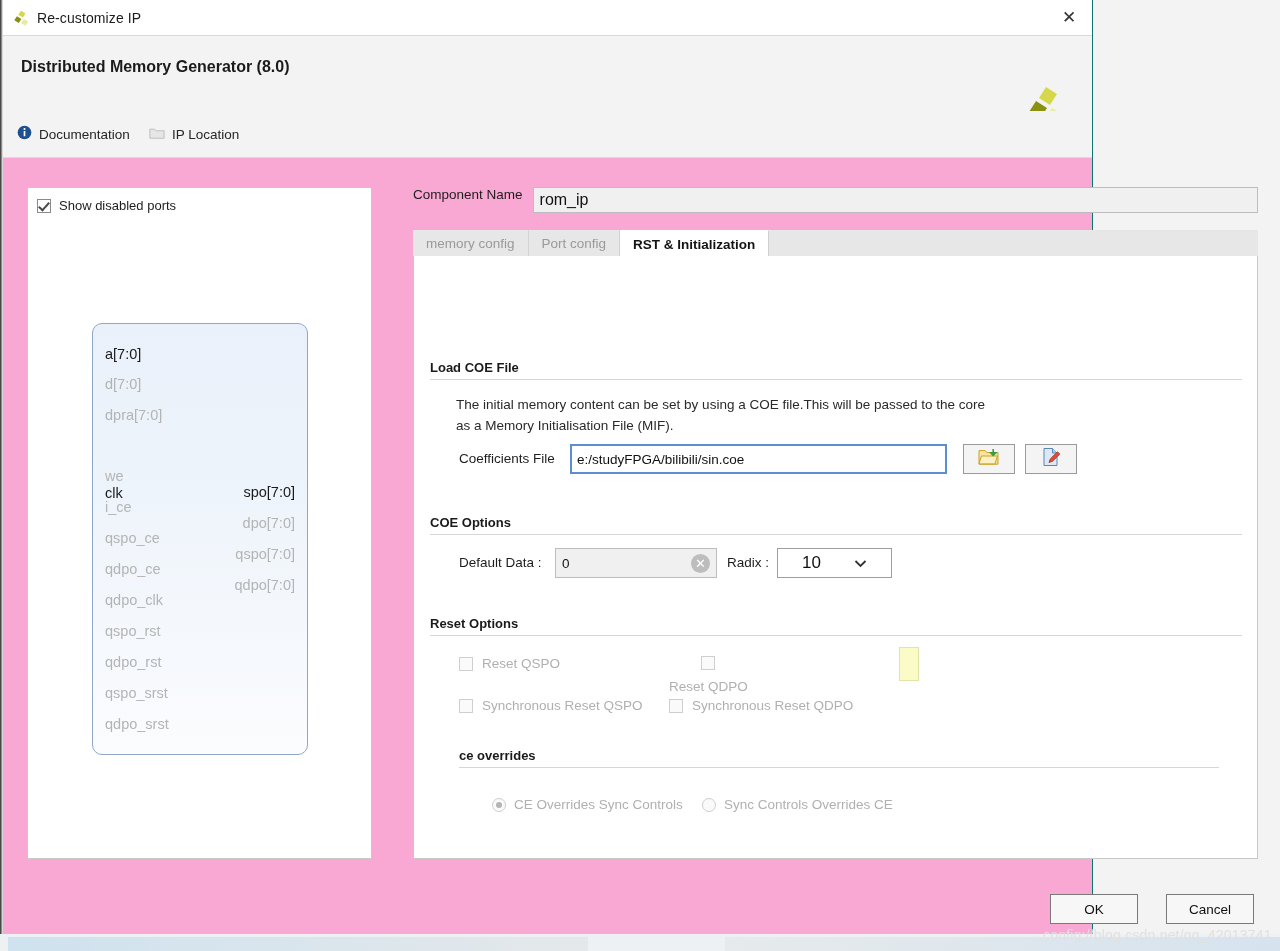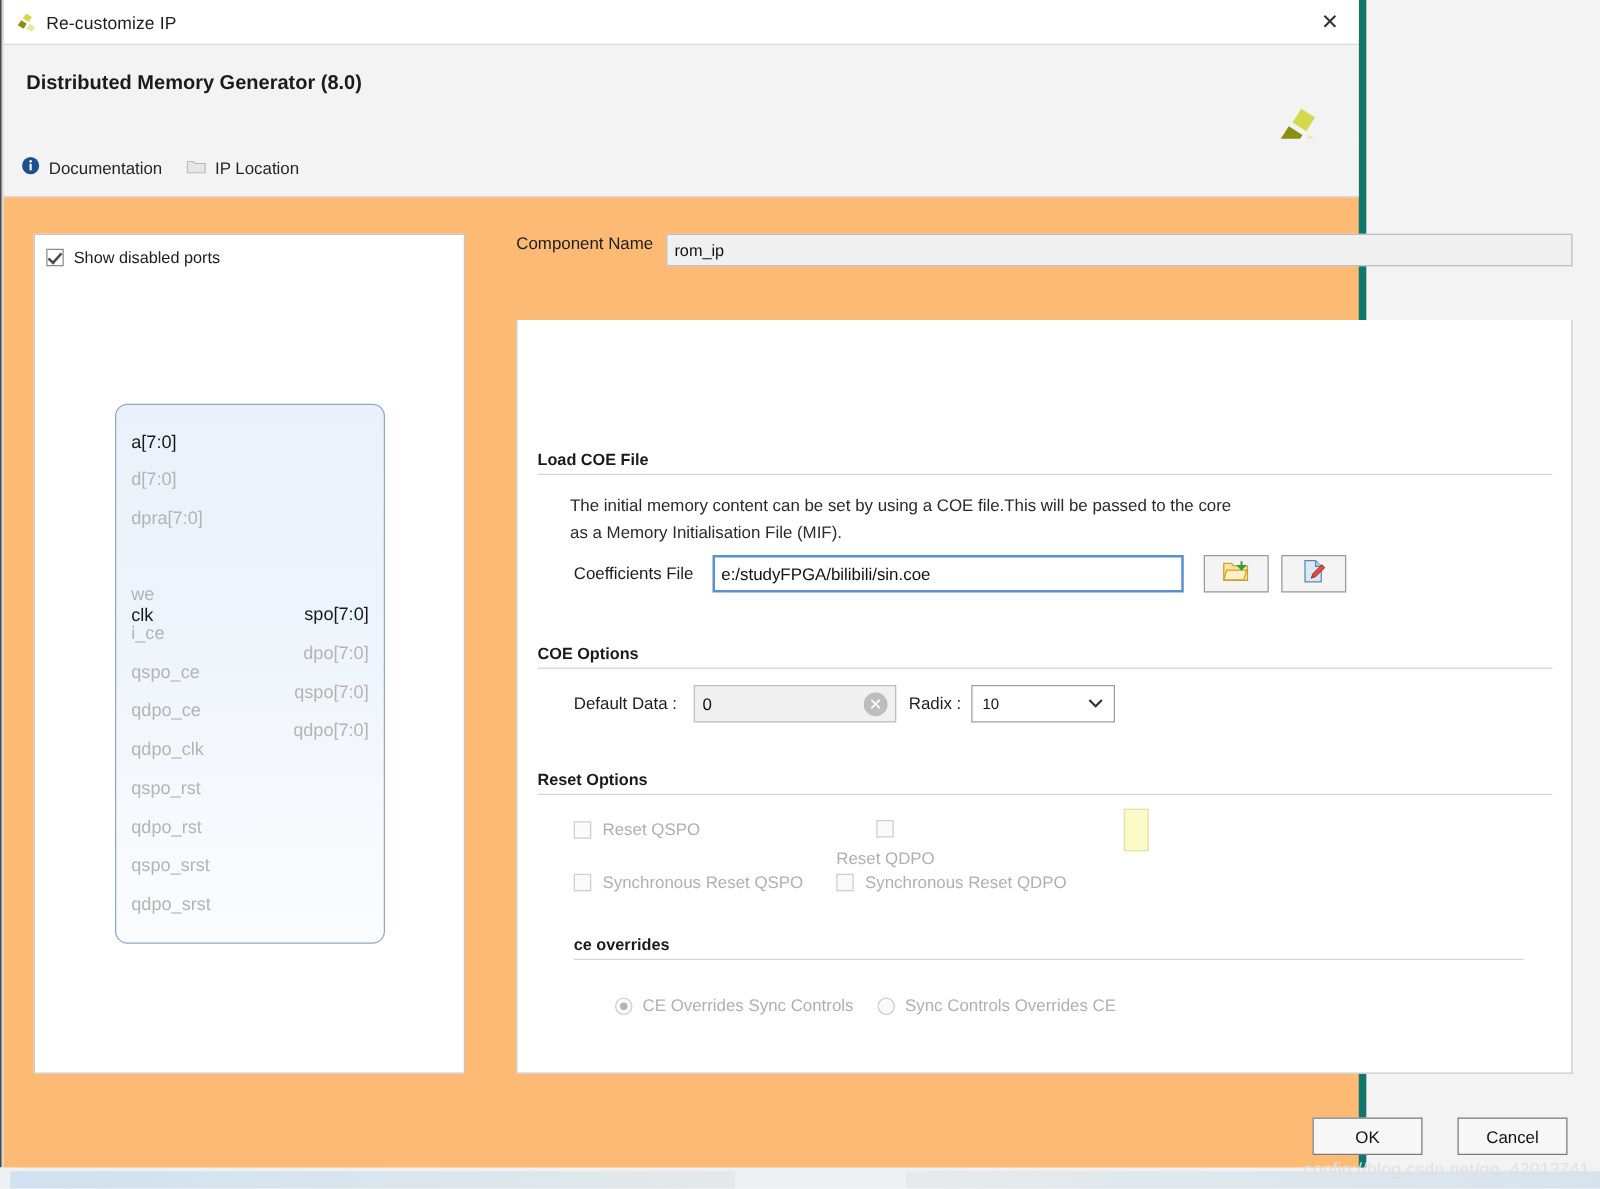--- a/index.html
+++ b/index.html
@@ -28,22 +28,22 @@
     position: absolute; left: 8px; top: 3px; width: 580px; height: 14px;
     background: linear-gradient(to right,#cfe2ef,#e4e8ea);
   }
   .bg-strip .tabB {
     position: absolute; left: 725px; top: 3px; width: 555px; height: 14px;
     background: linear-gradient(to right,#e6eaec,#d6e3ee);
   }
   
   .dialog {
     position: absolute; left: 3px; top: 0; width: 1090px; height: 934px;
-    background: #fdba74;
-    border-right: 6px solid #0f766e;
+    background: #f9a8d4;
+    border-right: 1px solid #0f766e;
     box-sizing: border-box;
   }
   .titlebar {
     position: relative;
     height: 35px; background: #ffffff;
     border-bottom: 1px solid #d9d9d9;
     display: flex; align-items: center;
   }
   .titlebar-icon { width: 18px; height: 18px; margin-left: 9px; margin-right: 7px; position: relative; }
   .title-text { font-size: 14px; color: #1c1c1c; letter-spacing: .1px; }
@@ -113,21 +113,21 @@
     position: absolute; left: 410px; top: 187px; width: 845px; height: 672px;
   }
   .comp-row {
     position: absolute; left: 0; top: 0; height: 30px; width: 845px;
     display: flex; align-items: flex-start;
   }
   .comp-label { font-size: 13.5px; color: #1d1d1d; margin-right: 10px; }
   .comp-input {
     flex: 1; height: 26px; background: #f0f0f0;
     border: 1px solid #bdbdbd; box-sizing: border-box;
-    font-family: "Liberation Sans", sans-serif; font-size: 13px; color: #111;
+    font-family: "Liberation Sans", sans-serif; font-size: 16px; color: #111;
     padding: 0 6px; outline: none;
   }
 
   .tabs {
     position: absolute; left: 0; top: 42px; width: 845px; height: 28px;
     display: flex; align-items: flex-end;
   }
   .tab {
     height: 27px; line-height: 27px; padding: 0 13px; font-size: 13.5px;
     color: #9a9a9a; background: #e7e7e7; cursor: pointer;
@@ -175,22 +175,22 @@
   }
   .clear-ico {
     position: absolute; left: 277px; top: 298px; width: 19px; height: 19px;
     border-radius: 50%; background: #bdbdbd;
     display: flex; align-items: center; justify-content: center;
     color: #ffffff; font-size: 13px; cursor: pointer; line-height: 1;
   }
   .radix-sel {
     position: absolute; left: 363px; top: 292px; width: 115px; height: 30px;
     background: #ffffff; border: 1px solid #9e9e9e; box-sizing: border-box;
-    font-size: 12px; color: #111; display: flex; align-items: center;
-    padding: 0 8px; cursor: pointer; justify-content: space-between;
+    font-size: 17px; color: #111; display: flex; align-items: center;
+    padding: 0 24px; cursor: pointer; justify-content: space-between;
   }
 
   .chk-row { position: absolute; display: flex; align-items: center; gap: 9px; }
   .cb-dis {
     width: 14px; height: 14px; border: 1px solid #cfcfcf; background: #fafafa;
     box-sizing: border-box; flex: none;
   }
   .chk-label { font-size: 13.5px; color: #b0b0b0; }
 
   .yellow-box {
@@ -315,20 +315,26 @@
       </div>
     </div>
 
     <div class="right-panel">
 
       <div class="comp-row">
         <span class="comp-label">Component Name</span>
         <input class="comp-input" type="text" value="rom_ip" style="">
       </div>
 
+      <div class="tabs">
+        <div class="tab">memory config</div>
+        <div class="tab">Port config</div>
+        <div class="tab active">RST &amp; Initialization</div>
+        <div class="tab-filler"></div>
+      </div>
 
       <div class="tabpage">
 
         <div class="grp-title" style="left:16px; top:104px;">Load COE File</div>
         <div class="grp-rule" style="left:16px; top:123px; width:812px;"></div>
 
         <div class="para" style="left:42px; top:138px;">The initial memory content can be set by using a COE file.This will be passed to the core</div>
         <div class="para" style="left:42px; top:159px;">as a Memory Initialisation File (MIF).</div>
 
         <div class="field-label" style="left:45px; top:195px;">Coefficients File</div>

